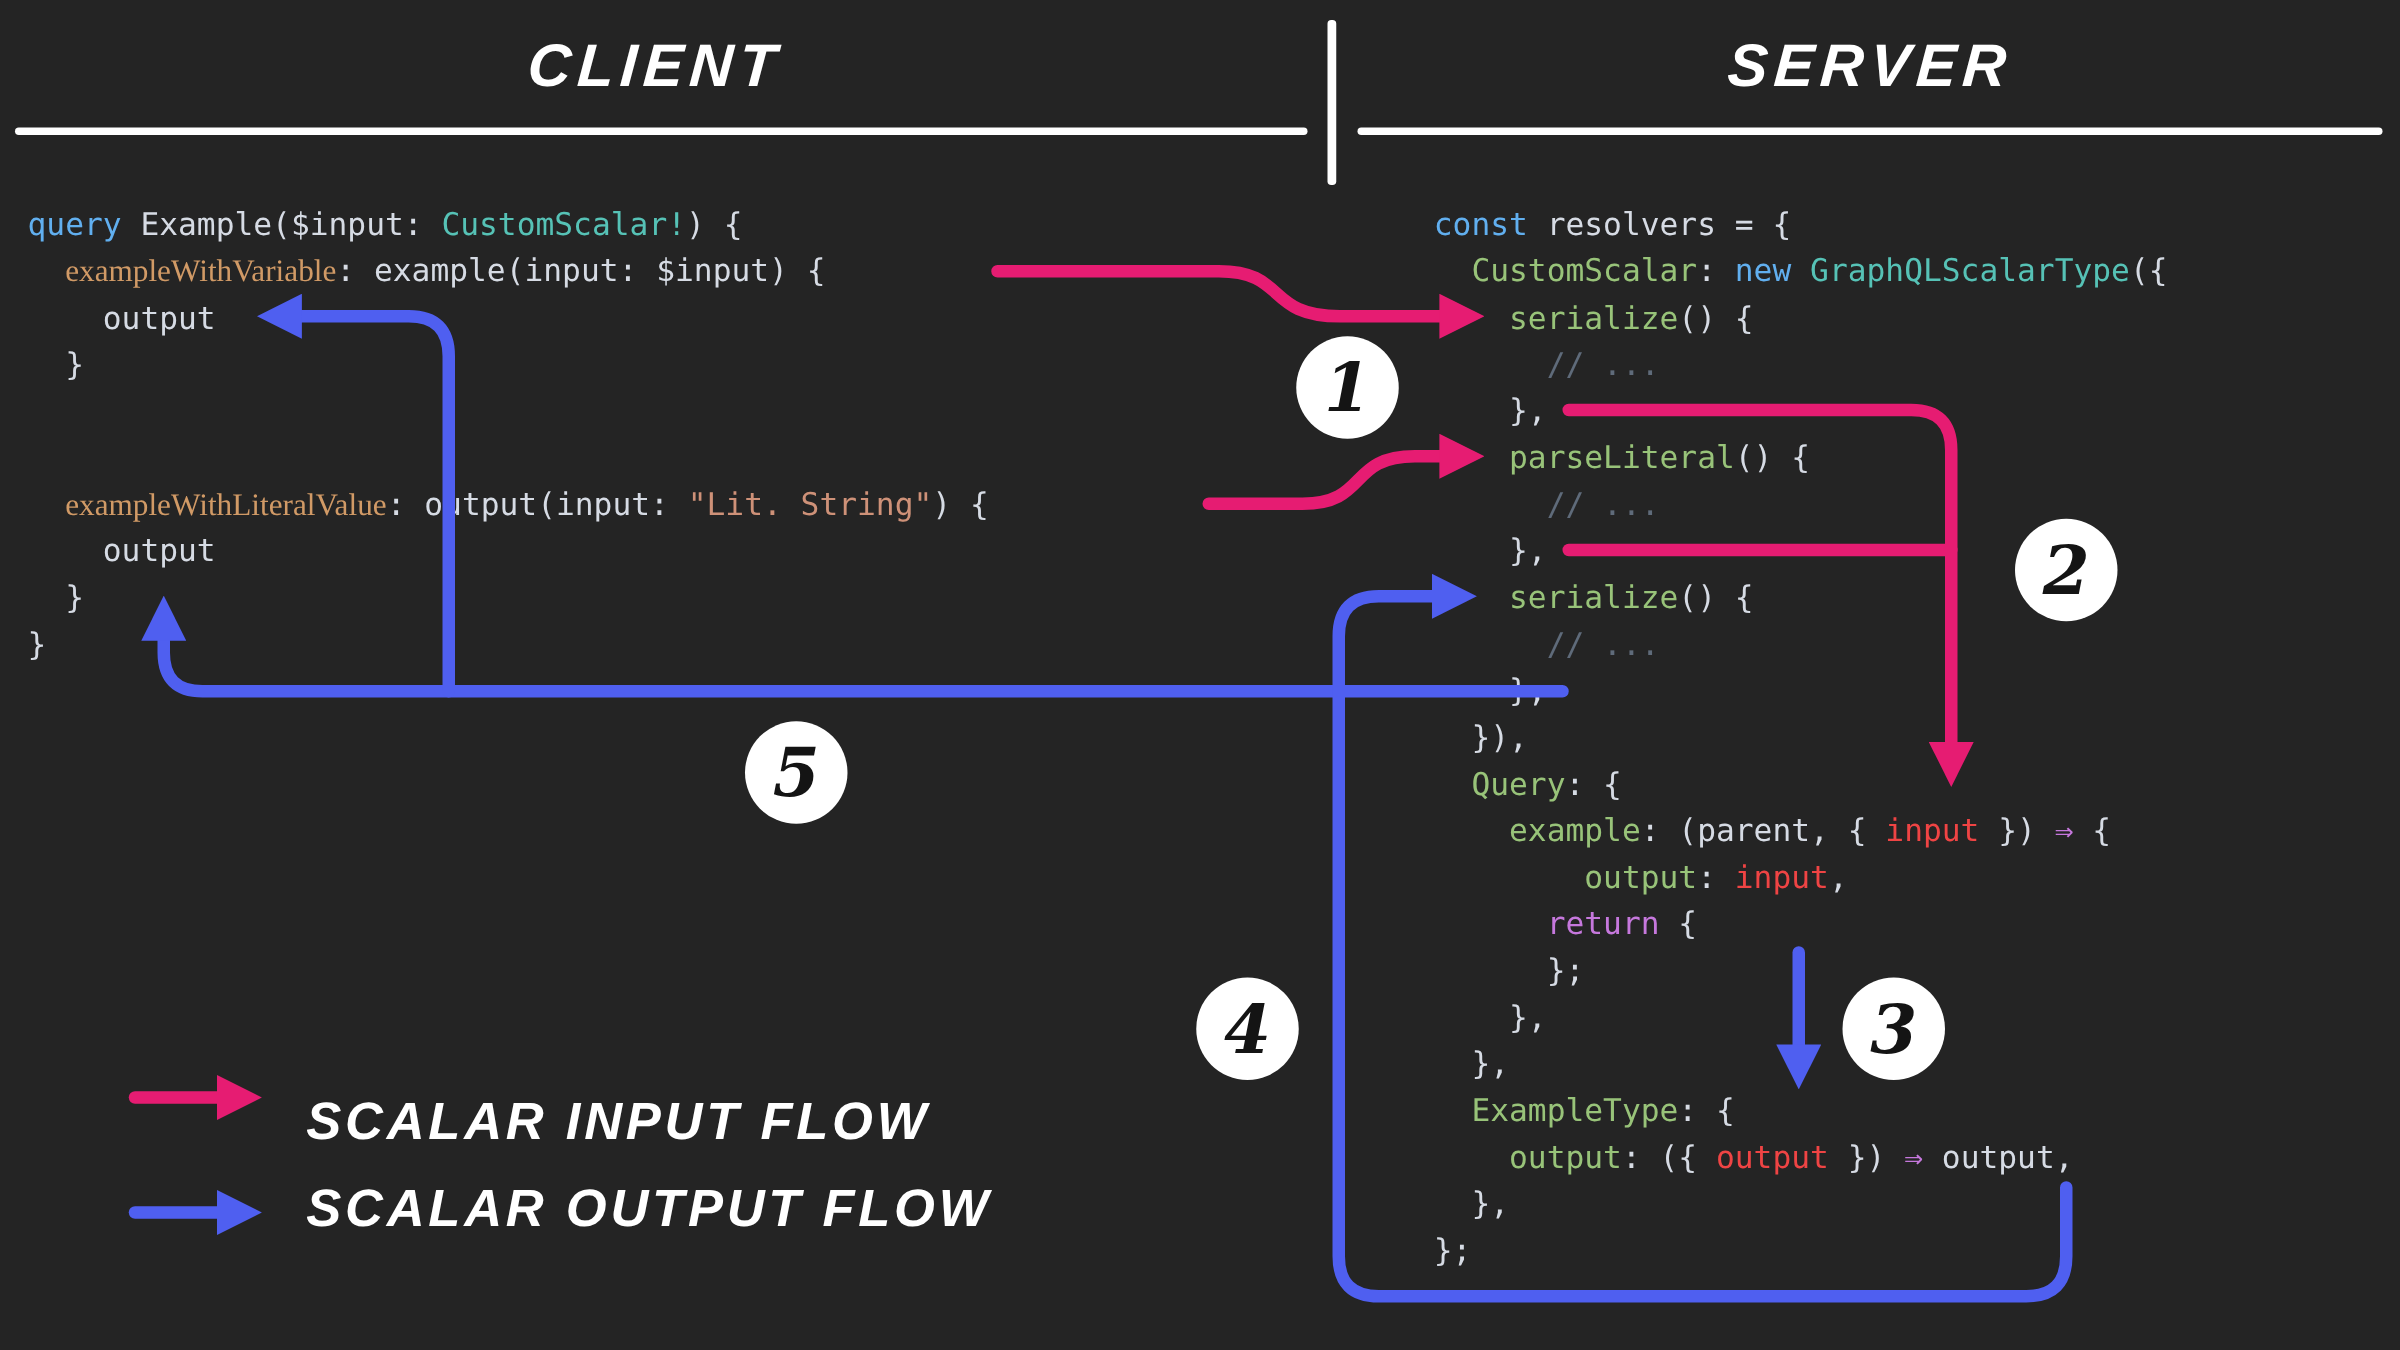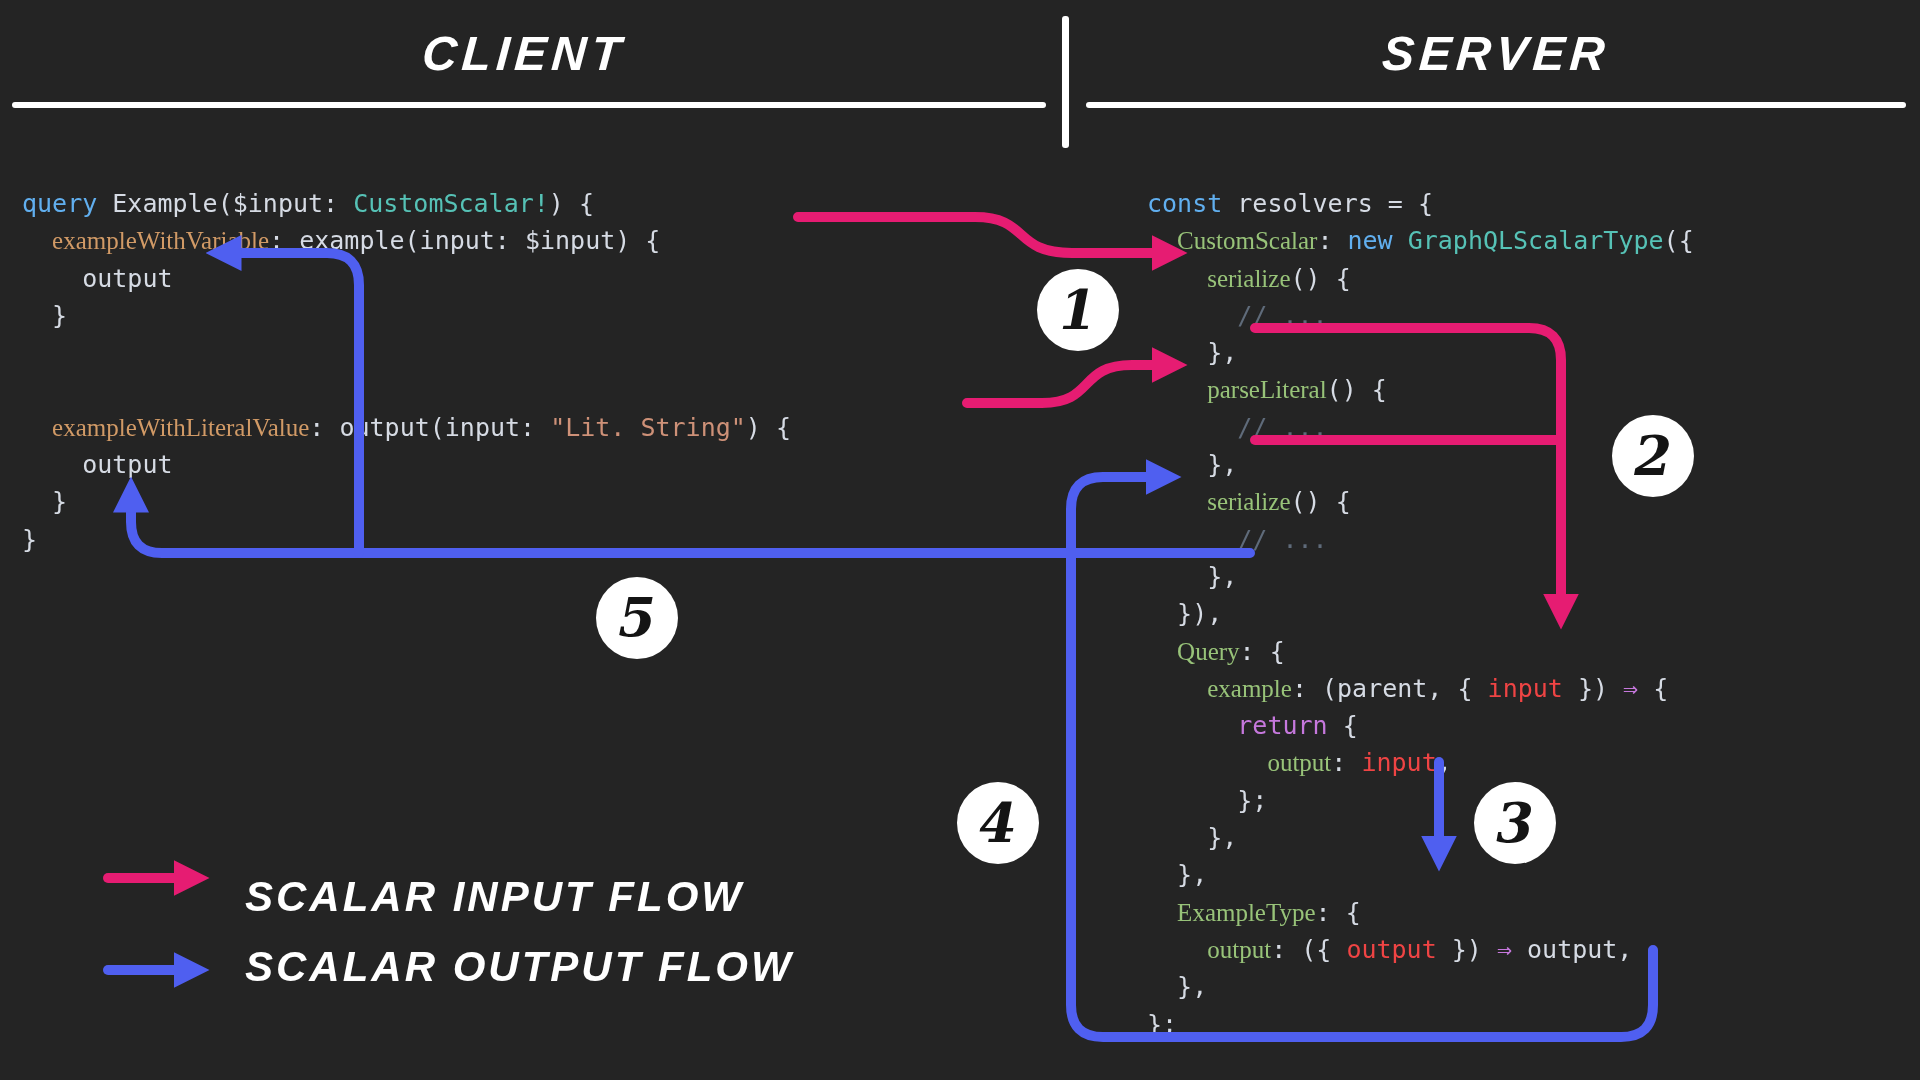--- a/index.html
+++ b/index.html
@@ -20,29 +20,29 @@
     text-align:center;
     transform:skewX(-4deg);
   }
   #client-header { left:0; width:1048px; }
   #server-header { left:1086px; width:820px; }
   .rule { position:absolute; background:#ffffff; border-radius:3px; }
   #rule-left  { left:12px;   top:102px; width:1034px; height:6px; }
   #rule-right { left:1086px; top:102px; width:820px;  height:6px; }
   #rule-vert  { left:1062px; top:16px;  width:7px;    height:132px; }
 
-  .code { position:absolute; font-size:25px; line-height:37.3px;margin-top:24px; }
+  .code { position:absolute; font-size:25px; line-height:37.3px; }
   #client-code { left:22px;   top:161px; }
   #server-code { left:1147px; top:161px; }
   .code-line { white-space:pre; height:37.3px; }
   .tok-kw    { color:#61afef; }
   .tok-type  { color:#56c2b6; }
   .tok-alias { color:#d19a66;font-family:Liberation Serif, serif; }
   .tok-str   { color:#ce9178; }
-  .tok-prop  { color:#98c379;font-family:Liberation Serif, serif; }
+  .tok-prop  { color:#98c379; }
   .tok-var   { color:#ef4444; }
   .tok-op    { color:#c678dd; }
   .tok-fg    { color:#d6dbe4; }
   .tok-cm    { color:#5f6b7a; }
 
   #arrows { position:absolute; left:0; top:0; width:1920px; height:1080px; }
   .flow { fill:none; stroke-width:10; stroke-linecap:round; stroke-linejoin:round; }
   .flow-input  { stroke:var(--pink, #e61c72); }
   .flow-output { stroke:var(--blue, #4f5ff0); }
   #ah-pink path { fill:var(--pink, #e61c72); }
@@ -94,22 +94,22 @@
     <div class="code-line"><span class="tok-fg">    },</span></div>
     <div class="code-line"><span class="tok-fg">    </span><span class="tok-prop">parseLiteral</span><span class="tok-fg">() {</span></div>
     <div class="code-line"><span class="tok-cm">      // ...</span></div>
     <div class="code-line"><span class="tok-fg">    },</span></div>
     <div class="code-line"><span class="tok-fg">    </span><span class="tok-prop">serialize</span><span class="tok-fg">() {</span></div>
     <div class="code-line"><span class="tok-cm">      // ...</span></div>
     <div class="code-line"><span class="tok-fg">    },</span></div>
     <div class="code-line"><span class="tok-fg">  }),</span></div>
     <div class="code-line"><span class="tok-fg">  </span><span class="tok-prop">Query</span><span class="tok-fg">: {</span></div>
     <div class="code-line"><span class="tok-fg">    </span><span class="tok-prop">example</span><span class="tok-fg">: (parent, { </span><span class="tok-var">input</span><span class="tok-fg"> }) </span><span class="tok-op">⇒</span><span class="tok-fg"> {</span></div>
+    <div class="code-line"><span class="tok-fg">        </span><span class="tok-prop">output</span><span class="tok-fg">: </span><span class="tok-var">input</span><span class="tok-fg">,</span></div>
     <div class="code-line"><span class="tok-fg">      </span><span class="tok-op">return</span><span class="tok-fg"> {</span></div>
-    <div class="code-line"><span class="tok-fg">        </span><span class="tok-prop">output</span><span class="tok-fg">: </span><span class="tok-var">input</span><span class="tok-fg">,</span></div>
     <div class="code-line"><span class="tok-fg">      };</span></div>
     <div class="code-line"><span class="tok-fg">    },</span></div>
     <div class="code-line"><span class="tok-fg">  },</span></div>
     <div class="code-line"><span class="tok-fg">  </span><span class="tok-prop">ExampleType</span><span class="tok-fg">: {</span></div>
     <div class="code-line"><span class="tok-fg">    </span><span class="tok-prop">output</span><span class="tok-fg">: ({ </span><span class="tok-var">output</span><span class="tok-fg"> }) </span><span class="tok-op">⇒</span><span class="tok-fg"> </span><span class="tok-fg">output,</span></div>
     <div class="code-line"><span class="tok-fg">  },</span></div>
     <div class="code-line"><span class="tok-fg">};</span></div>
   </div>
 
 <svg id="arrows" viewBox="0 0 1920 1080" xmlns="http://www.w3.org/2000/svg">

